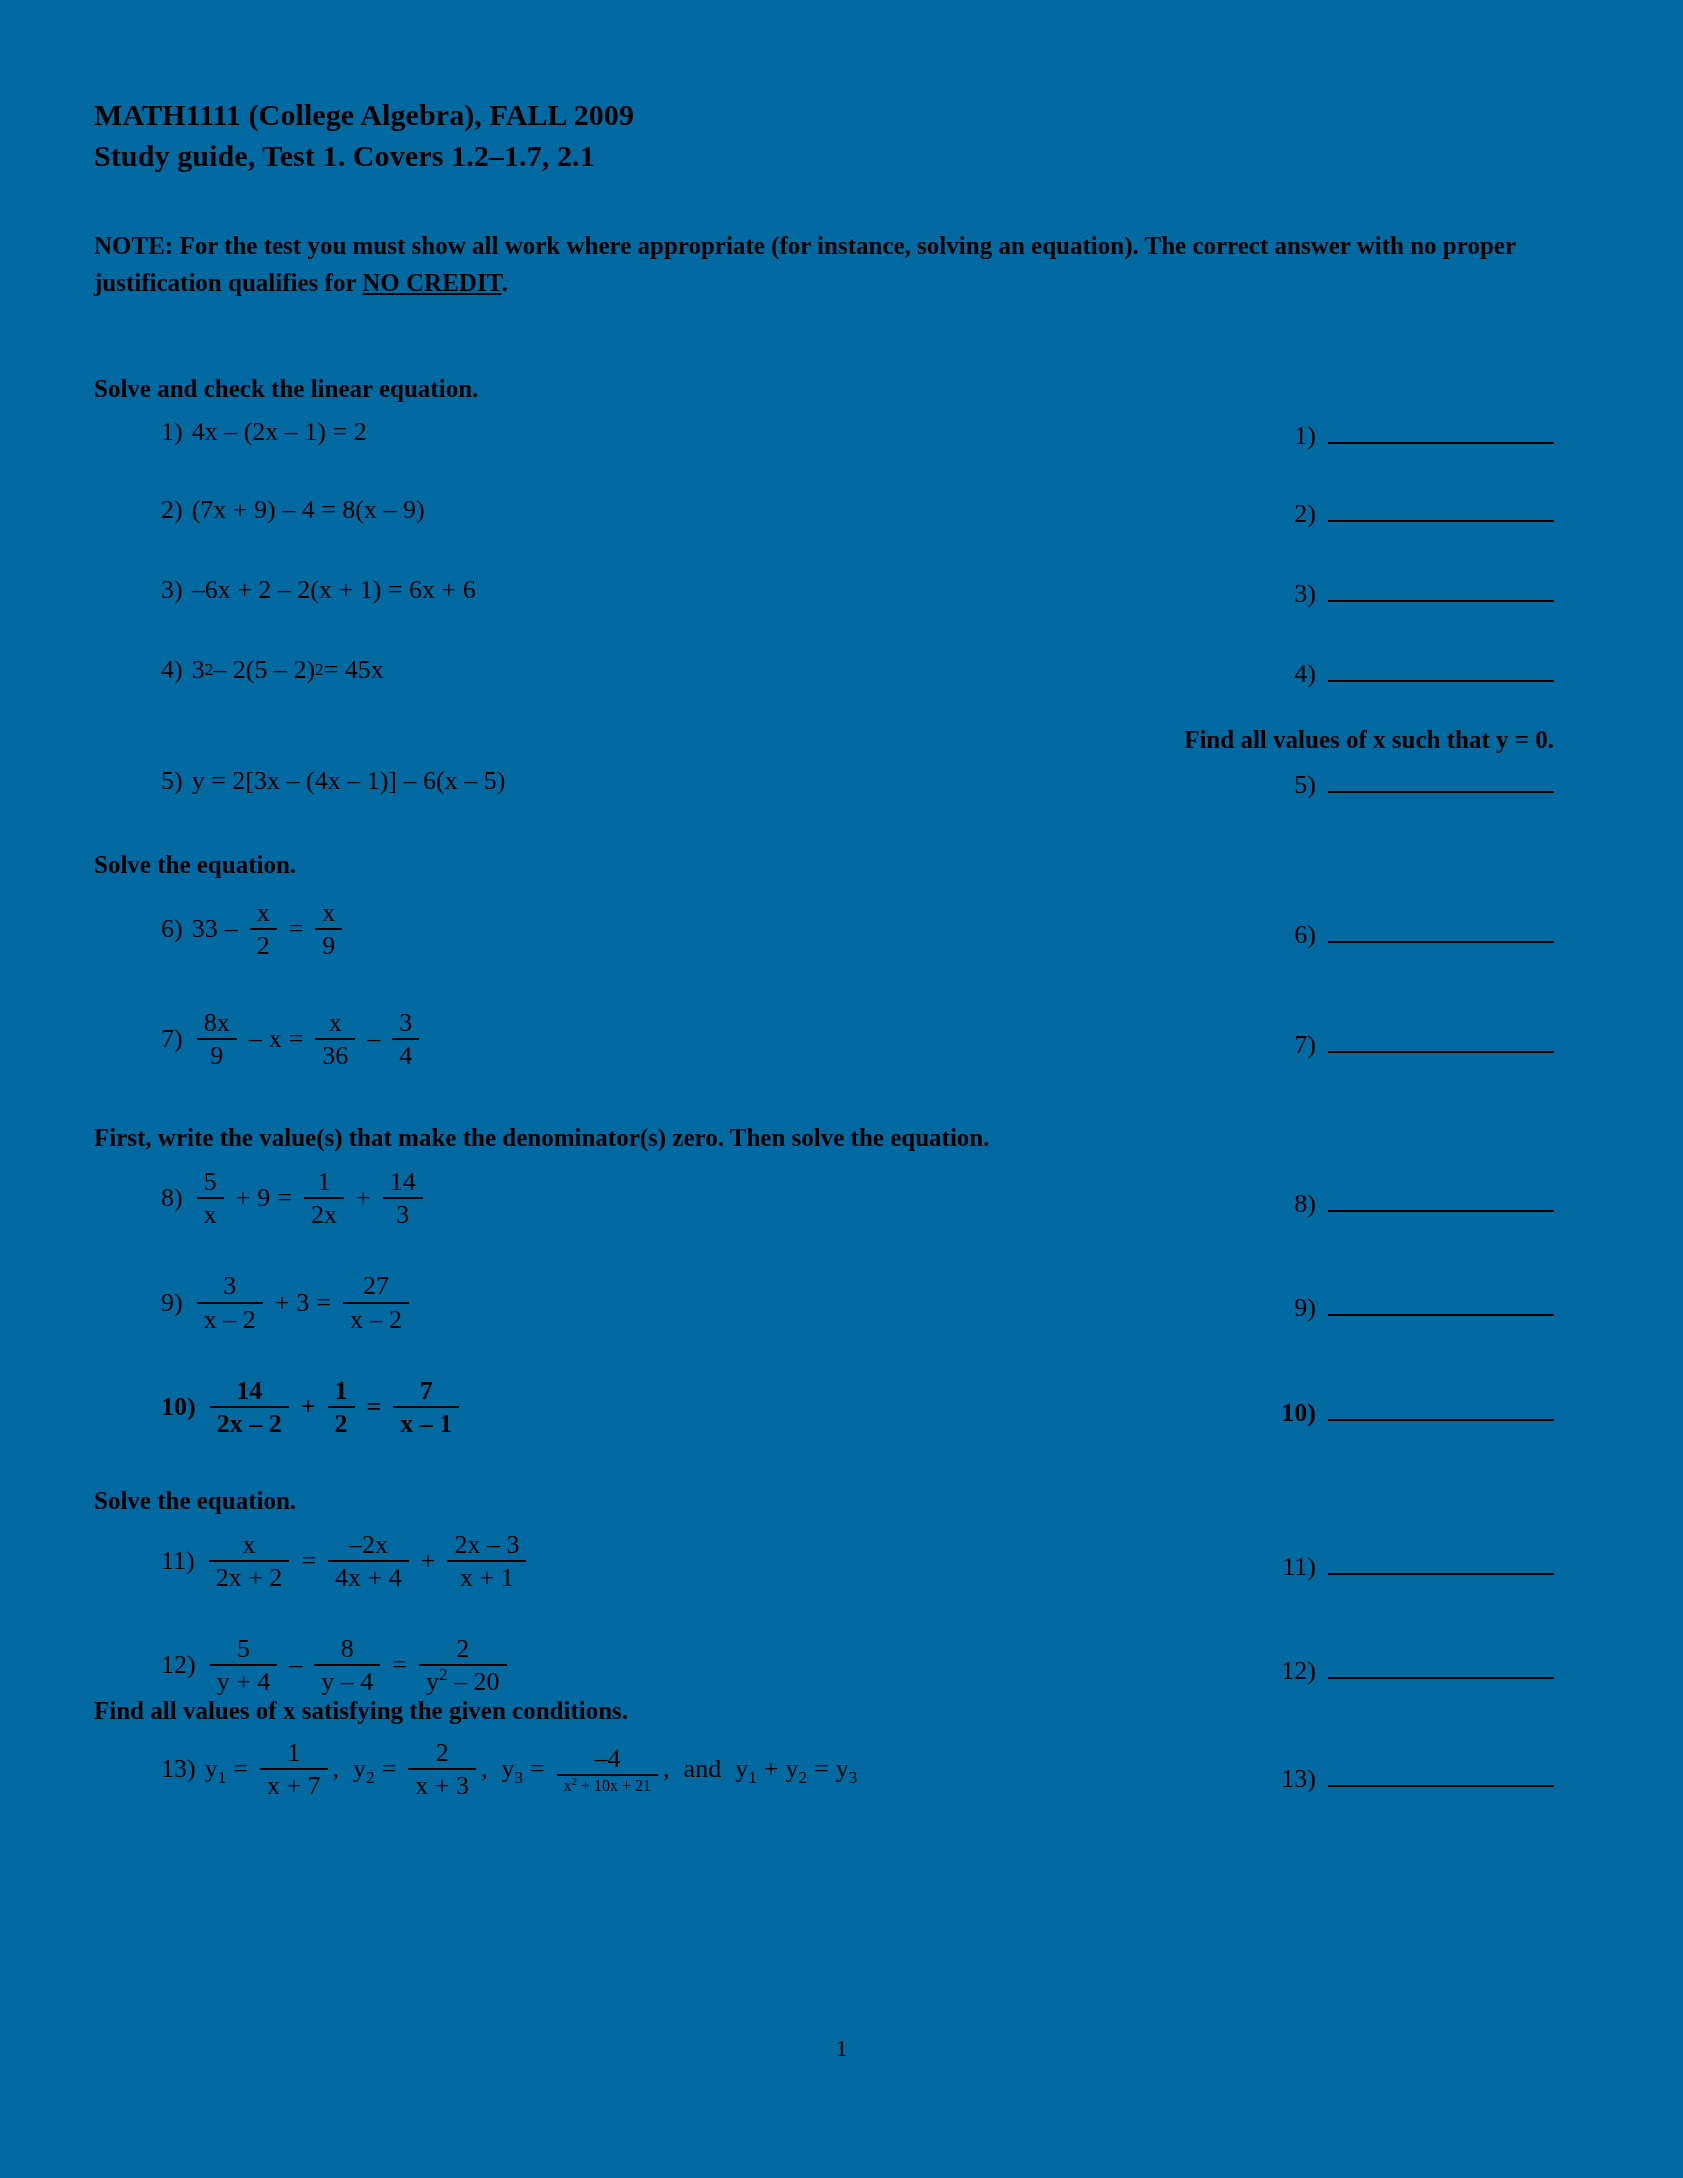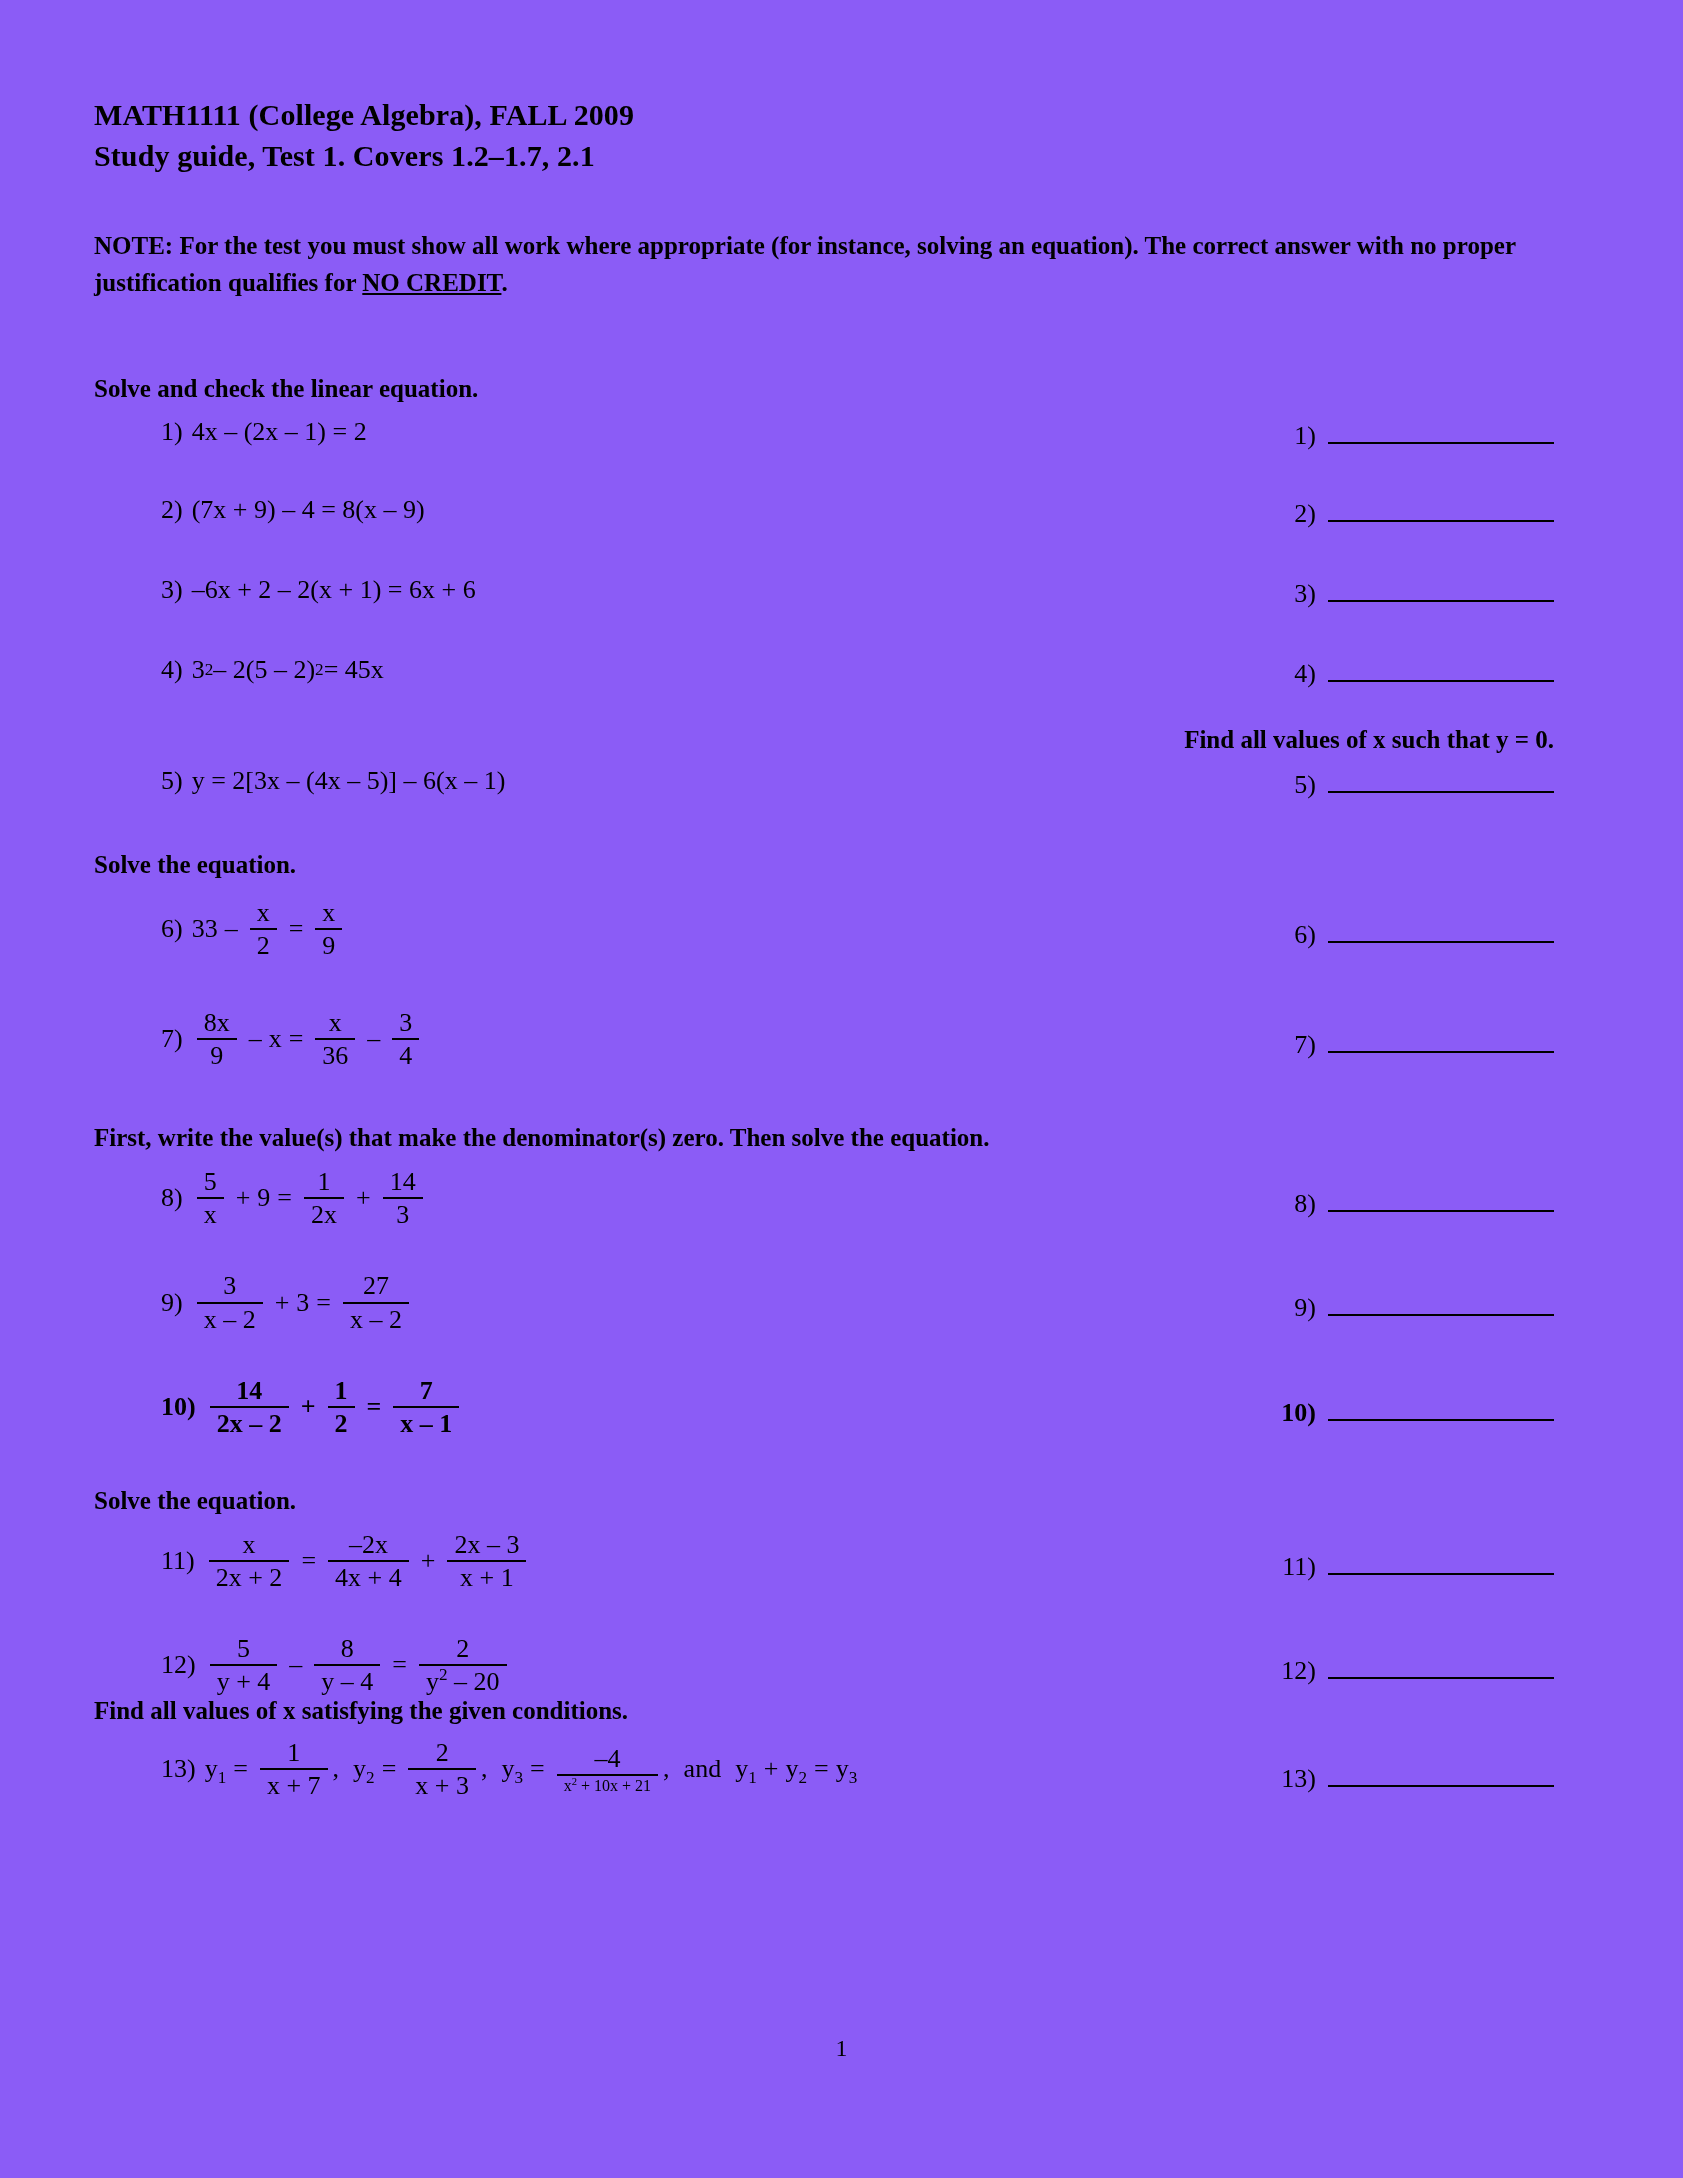--- a/index.html
+++ b/index.html
@@ -8,21 +8,21 @@
     background: #ffffff;
   }
   body {
     font-family: "Liberation Serif", "DejaVu Serif", serif;
     color: #000000;
   }
   #page {
     position: relative;
     width: 1683px;
     height: 2178px;
-    background: #8b5cf6;
+    background: #0369a1;
     box-sizing: border-box;
     padding: 94px 129px 0 94px;
   }
 
   
   .doc-title {
     font-weight: bold;
     font-size: 30px;
     line-height: 1.38;
     letter-spacing: 0.1px;
@@ -186,21 +186,21 @@
       </div>
     </div>
   </div>
 
   <div class="section" style="margin-top:36px;text-align:right;">
     <div class="section-heading">Find all values of x such that y = 0.</div>
 
     <div class="problem-row" style="margin-top:11px;">
       <div class="problem">
         <span class="pnum">5)</span>
-        <span class="tok">y = 2[3x – (4x – 5)] – 6(x – 1)</span>
+        <span class="tok">y = 2[3x – (4x – 1)] – 6(x – 5)</span>
       </div>
       <div class="answer">
         <span class="alabel">5)</span>
         <span class="aline"></span>
       </div>
     </div>
   </div>
 
   <div class="section" style="margin-top:50px;">
     <div class="section-heading">Solve the equation.</div>

